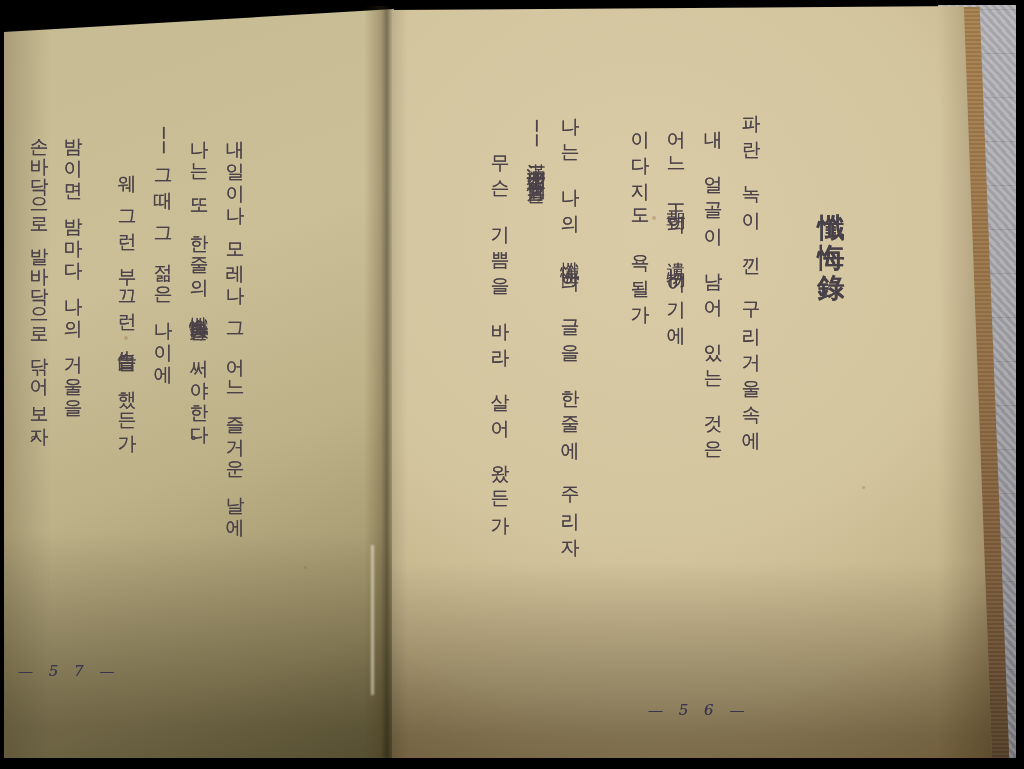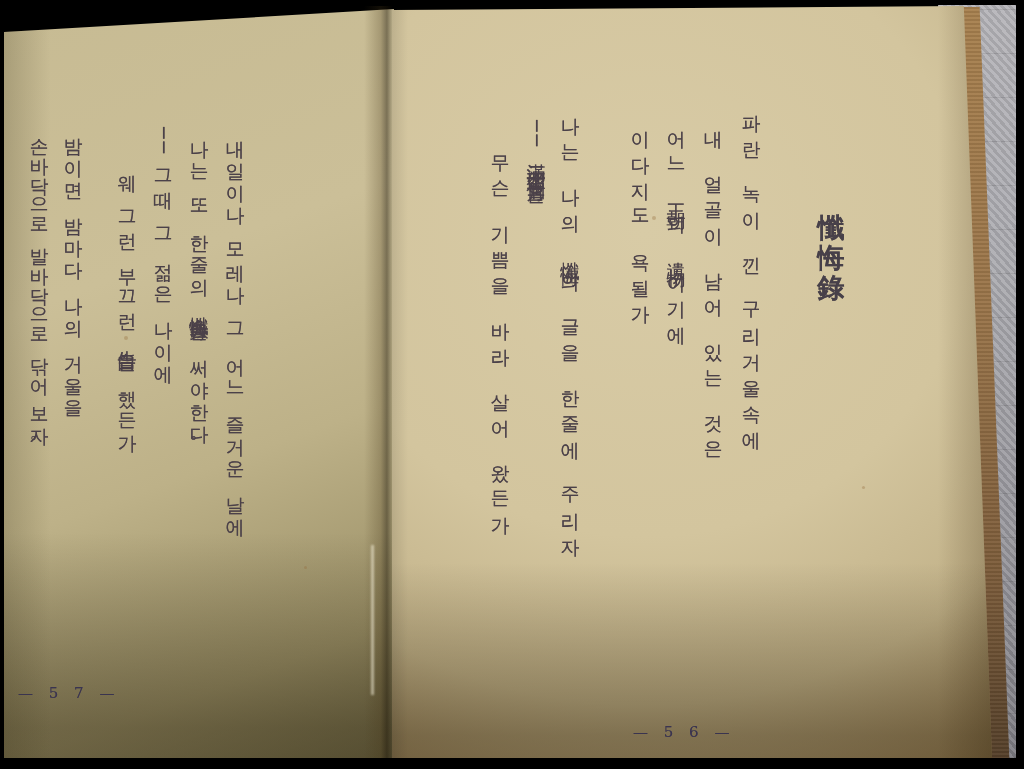--- a/index.html
+++ b/index.html
@@ -67,25 +67,25 @@
   .sp7{letter-spacing:7px;word-spacing:6px;}
   .sp3{letter-spacing:3px;word-spacing:5px;}
   .tight{letter-spacing:1px;word-spacing:3px;}
   .title{
     font-size:27px;letter-spacing:30px;color:#474049;
     font-weight:bold;text-shadow:0 0 0.5px rgba(70,64,73,0.8);
   }
   .pagenum{
     position:absolute;
     font-family:"DejaVu Serif",serif;
+    font-style:italic;
     font-size:15px;
     letter-spacing:3px;word-spacing:5px;
     color:#3a3450;
     text-shadow:0 0 0.6px rgba(58,52,80,0.7);
-    margin-top:22px;
   }
 </style>
 </head>
 <body>
 
 <div id="photo">
 
   <div class="cloth"></div>
   <div class="fore-edge"></div>
 
@@ -103,21 +103,21 @@
   <div class="crease"></div>
 
   <div class="vcol title" style="left:818px;top:192px;">懺悔錄</div>
   <div class="vcol sp7" style="left:742px;top:101px;">파란 녹이 낀 구리거울속에</div>
   <div class="vcol sp7" style="left:704px;top:117px;">내 얼골이 남어 있는 것은</div>
   <div class="vcol sp7" style="left:667px;top:117px;">어느 王朝의 遺物이기에</div>
   <div class="vcol sp7" style="left:631px;top:117px;">이다지도 욕될가</div>
   <div class="vcol sp7" style="left:561px;top:104px;">나는 나의 懺悔의 글을 한줄에 주리자</div>
   <div class="vcol sp3" style="left:527px;top:120px;">──滿二十四年一個月을</div>
   <div class="vcol sp7" style="left:491px;top:141px;">무슨 기쁨을 바라 살어 왔든가</div>
-  <div class="pagenum" style="left:633px;top:701px;">— 5 6 —</div>
+  <div class="pagenum" style="left:648px;top:701px;">— 5 6 —</div>
 
   <div class="vcol sp3" style="left:226px;top:127px;">내일이나 모레나 그 어느 즐거운 날에</div>
   <div class="vcol sp3" style="left:190px;top:127px;">나는 또 한줄의 懺悔錄을 써야한다。</div>
   <div class="vcol sp3" style="left:154px;top:127px;">──그때 그 젊은 나이에</div>
   <div class="vcol sp3" style="left:118px;top:161px;">웨 그런 부끄런 告白을 했든가</div>
   <div class="vcol sp3" style="left:64px;top:124px;">밤이면 밤마다 나의 거울을</div>
   <div class="vcol tight" style="left:30px;top:124px;">손바닥으로 발바닥으로 닦어 보자。</div>
   <div class="pagenum" style="left:18px;top:662px;">— 5 7 —</div>
 
 </div>

